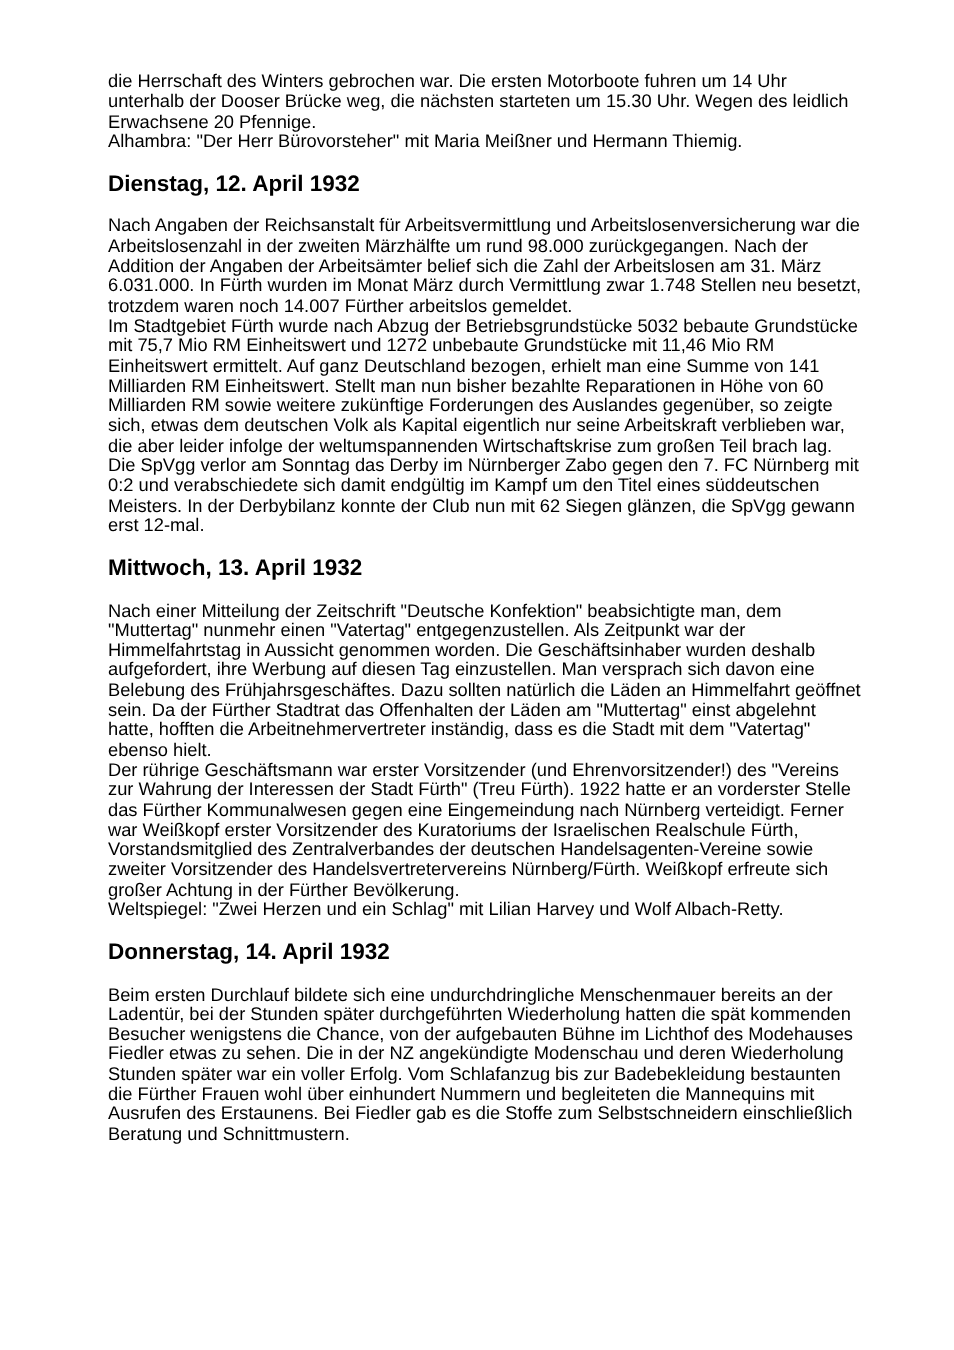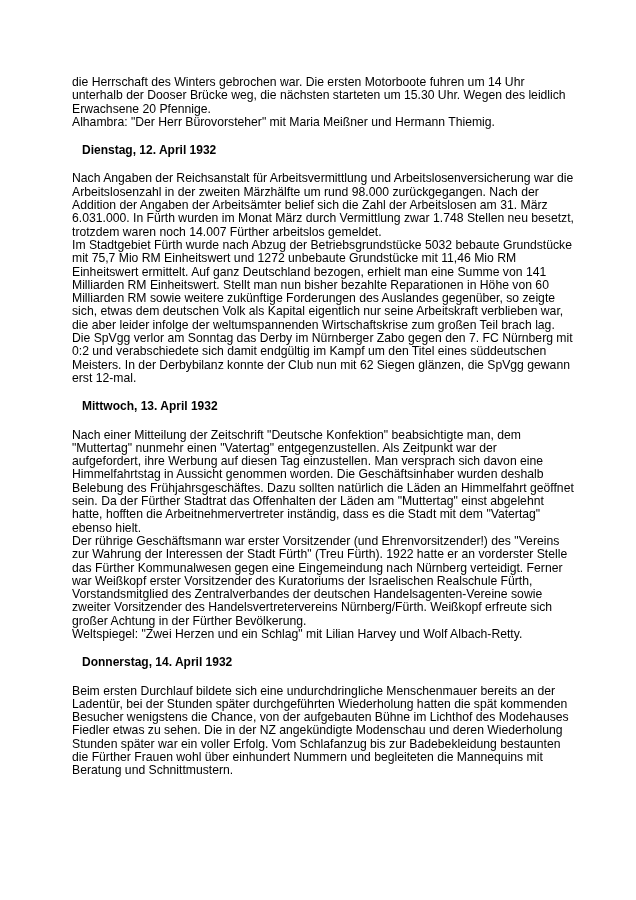--- a/index.html
+++ b/index.html
@@ -11,37 +11,37 @@
     height: 900px;
     background: #ffffff;
     color: #000000;
     font-family: "Liberation Sans", sans-serif;
     overflow: hidden;
   }
   .page {
     box-sizing: border-box;
     width: 636px;
     height: 900px;
-    padding: 76px 64px 40px 72px;
+    padding: 48px 64px 40px 72px;
     background: #ffffff;
   }
   .body-text {
     font-size: 12.2px;
     line-height: 13.3px;
     margin: 0 0 15px 0;
     letter-spacing: 0;
   }
   .body-text .line {
     white-space: nowrap;
   }
   .entry-heading {
-    font-size: 12px;
+    font-size: 15px;
     line-height: 13.3px;
     font-weight: bold;
-    margin: 0 0 15px 10px;
+    margin: 0 0 15px 0;
     white-space: nowrap;
   }
   section {
     margin: 0;
     padding: 0;
   }
 </style>
 </head>
 <body>
 
@@ -74,22 +74,22 @@
         <div class="line">Meisters. In der Derbybilanz konnte der Club nun mit 62 Siegen glänzen, die SpVgg gewann</div>
         <div class="line">erst 12-mal.</div>
       </div>
   </section>
 
   <section>
     <h2 class="entry-heading">Mittwoch, 13. April 1932</h2>
     <div class="body-text">
         <div class="line">Nach einer Mitteilung der Zeitschrift "Deutsche Konfektion" beabsichtigte man, dem</div>
         <div class="line">"Muttertag" nunmehr einen "Vatertag" entgegenzustellen. Als Zeitpunkt war der</div>
+        <div class="line">Himmelfahrtstag in Aussicht genommen worden. Die Geschäftsinhaber wurden deshalb</div>
         <div class="line">aufgefordert, ihre Werbung auf diesen Tag einzustellen. Man versprach sich davon eine</div>
-        <div class="line">Himmelfahrtstag in Aussicht genommen worden. Die Geschäftsinhaber wurden deshalb</div>
         <div class="line">Belebung des Frühjahrsgeschäftes. Dazu sollten natürlich die Läden an Himmelfahrt geöffnet</div>
         <div class="line">sein. Da der Fürther Stadtrat das Offenhalten der Läden am "Muttertag" einst abgelehnt</div>
         <div class="line">hatte, hofften die Arbeitnehmervertreter inständig, dass es die Stadt mit dem "Vatertag"</div>
         <div class="line">ebenso hielt.</div>
         <div class="line">Der rührige Geschäftsmann war erster Vorsitzender (und Ehrenvorsitzender!) des "Vereins</div>
         <div class="line">zur Wahrung der Interessen der Stadt Fürth" (Treu Fürth). 1922 hatte er an vorderster Stelle</div>
         <div class="line">das Fürther Kommunalwesen gegen eine Eingemeindung nach Nürnberg verteidigt. Ferner</div>
         <div class="line">war Weißkopf erster Vorsitzender des Kuratoriums der Israelischen Realschule Fürth,</div>
         <div class="line">Vorstandsmitglied des Zentralverbandes der deutschen Handelsagenten-Vereine sowie</div>
         <div class="line">zweiter Vorsitzender des Handelsvertretervereins Nürnberg/Fürth. Weißkopf erfreute sich</div>
@@ -100,17 +100,18 @@
 
   <section>
     <h2 class="entry-heading">Donnerstag, 14. April 1932</h2>
     <div class="body-text">
         <div class="line">Beim ersten Durchlauf bildete sich eine undurchdringliche Menschenmauer bereits an der</div>
         <div class="line">Ladentür, bei der Stunden später durchgeführten Wiederholung hatten die spät kommenden</div>
         <div class="line">Besucher wenigstens die Chance, von der aufgebauten Bühne im Lichthof des Modehauses</div>
         <div class="line">Fiedler etwas zu sehen. Die in der NZ angekündigte Modenschau und deren Wiederholung</div>
         <div class="line">Stunden später war ein voller Erfolg. Vom Schlafanzug bis zur Badebekleidung bestaunten</div>
         <div class="line">die Fürther Frauen wohl über einhundert Nummern und begleiteten die Mannequins mit</div>
+        <div class="line">Ausrufen des Erstaunens. Bei Fiedler gab es die Stoffe zum Selbstschneidern einschließlich</div>
         <div class="line">Beratung und Schnittmustern.</div>
       </div>
   </section>
 
 </div>
 
 </body></html>

